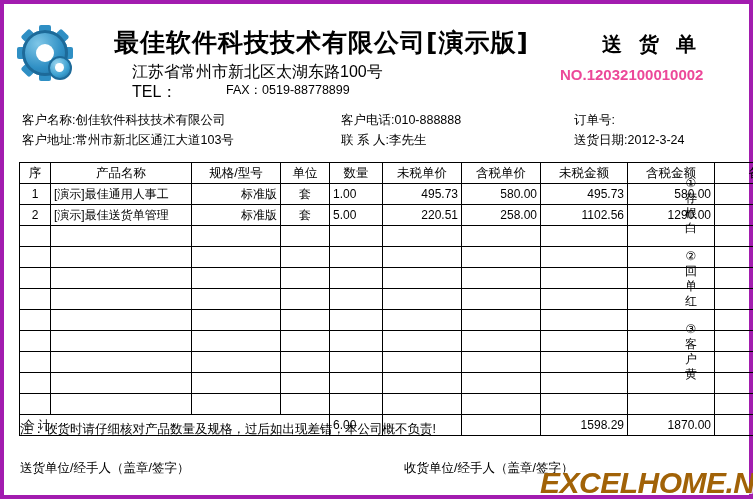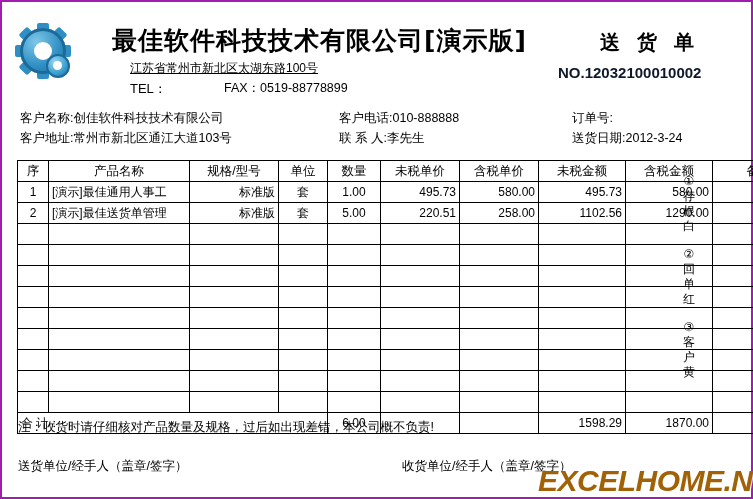--- a/index.html
+++ b/index.html
@@ -13,21 +13,21 @@
     font-family: "Liberation Sans", sans-serif;
     color: #000;
     position: relative;
     overflow: hidden;
   }
   .page {
     position: absolute;
     left: 0; top: 0;
     width: 753px;
     height: 499px;
-    border: 2px solid #a21caf;
+    border: 4px solid #a21caf;
     box-sizing: border-box;
     background: #fff;
   }
 
   
   .header {
     position: absolute;
     left: 0; top: 0;
     width: 753px;
     height: 98px;
@@ -94,46 +94,45 @@
     font-size: 20px;
     font-weight: bold;
     letter-spacing: 5px;
     white-space: nowrap;
     font-family: "DejaVu Sans", sans-serif;
   }
   .company-addr {
     position: absolute;
     left: 128px;
     top: 58px;
-    font-size: 12px;
-    white-space: nowrap;
-    text-decoration: underline;
+    font-size: 16px;
+    white-space: nowrap;
   }
   .company-tel {
     position: absolute;
     left: 128px;
     top: 78px;
-    font-size: 13px;
+    font-size: 16px;
     white-space: nowrap;
   }
   .company-fax {
     position: absolute;
     left: 222px;
     top: 78px;
     font-size: 12.5px;
     white-space: nowrap;
     text-align: center;
   }
   .doc-no {
     position: absolute;
     left: 556px;
     top: 62px;
     font-size: 15px;
     font-weight: bold;
-    color: #0f172a;
+    color: #ec4899;
     white-space: nowrap;
     font-family: "Liberation Sans", sans-serif;
   }
 
   
   .info {
     position: absolute;
     left: 0;
     top: 104px;
     width: 753px;
@@ -173,21 +172,21 @@
   }
   table.grid th {
     font-weight: normal;
     text-align: center;
     font-size: 12.5px;
   }
   .c-seq    { width: 24px;  text-align: center; }
   .c-name   { width: 134px; text-align: left; }
   .c-spec   { width: 82px;  text-align: right; }
   .c-unit   { width: 42px;  text-align: center; }
-  .c-qty    { width: 46px;  text-align: center; }
+  .c-qty    { width: 46px;  text-align: left; }
   .c-up     { width: 72px;  text-align: right; }
   .c-upt    { width: 72px;  text-align: right; margin-left: 16px; }
   .c-amt    { width: 80px;  text-align: right; }
   .c-amtt   { width: 80px;  text-align: right; }
   .c-memo   { width: 86px;  text-align: left; }
 
   .total-row td {
     height: 22px;
   }
   .total-label { text-align: left; padding-left: 6px; }

